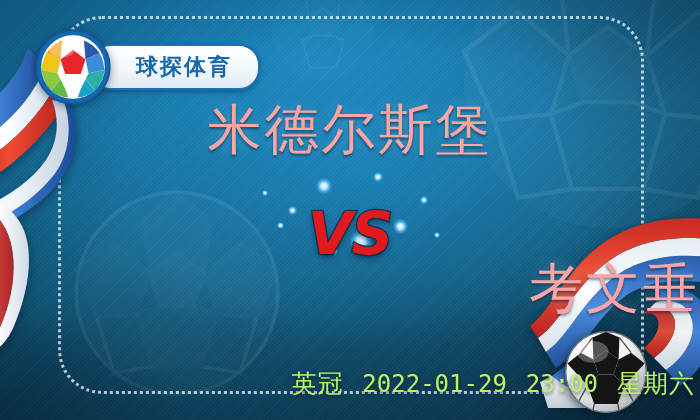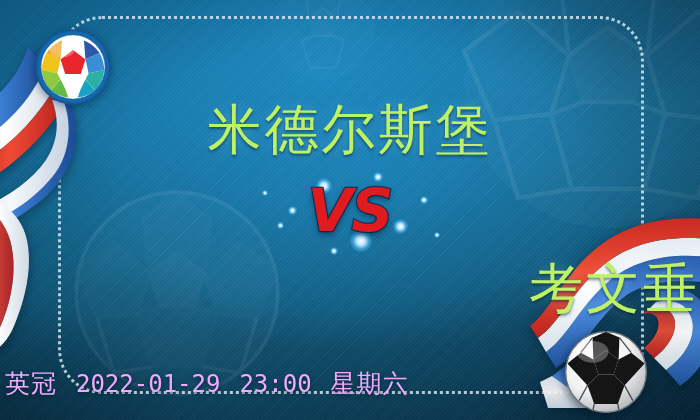--- a/index.html
+++ b/index.html
@@ -128,21 +128,21 @@
 
   
   .content {
     position: absolute;
     left: 0; right: 0; top: 0;
     z-index: 10;
     text-align: center;
   }
   .team {
     font-family: "DejaVu Serif", "Liberation Serif", serif;
-    color: #bef264;
+    color: #fca5a5;
     font-size: 54px;
     line-height: 1;
     letter-spacing: 3px;
     text-shadow:
       0 2px 3px rgba(2,30,50,0.55),
       0 0 14px rgba(150,220,255,0.30);
     white-space: nowrap;
   }
   .team-home { position: absolute; top: 103px; left: 0; right: 0; }
   .team-away { position: absolute; top: 262px; left: 0; right: 0; text-align: right; }
@@ -159,28 +159,29 @@
     font-style: italic;
     font-weight: bold;
     font-size: 58px;
     line-height: 62px;
     color: #e01a1f;
     letter-spacing: -1px;
     -webkit-text-stroke: 2.5px #123a5e;
     paint-order: stroke fill;
     text-shadow: 0 3px 6px rgba(2,24,44,0.55);
     z-index: 2;
+    margin-top: 23px;
   }
 
   .footer {
     position: absolute;
     left: 0; right: 0; top: 367px;
     z-index: 11;
-    text-align: left;
-    color: #f0abfc;
+    text-align: right;
+    color: #bef264;
     font-family: "DejaVu Serif", "Liberation Serif", serif;
     font-size: 25px;
     letter-spacing: 1px;
     text-shadow: 0 2px 4px rgba(0,20,38,0.65);
     white-space: nowrap;
   }
   .footer span { margin: 0 5px; }
   .footer .mono {
     font-family: "DejaVu Sans Mono", "Liberation Mono", monospace;
     font-size: 24px;
@@ -375,20 +376,23 @@
           <path d="M22,80 C29,86 39,90 50,90 C61,90 71,86 78,80 L66,66 L34,66 Z" fill="#ffffff"></path>
           <path d="M34,66 L40,59 L60,59 L66,66 L60,78 L40,78 Z" fill="#f7941e" opacity="0.0"></path>
           <path d="M22,80 C28,85 36,88 44,89 L40,78 L34,66 Z" fill="#63bb46"></path>
           <path d="M78,80 C72,85 64,88 56,89 L60,78 L66,66 Z" fill="#17a3c4"></path>
         </g>
         <circle cx="50" cy="50" r="41" fill="none" stroke="#1668ad" stroke-width="1.5" opacity="0.35"></circle>
         <circle cx="50" cy="50" r="47" fill="none" stroke="#14589a" stroke-width="2.5"></circle>
         <ellipse cx="36" cy="28" rx="16" ry="10" fill="#ffffff" opacity="0.30"></ellipse>
       </svg>
     </div>
+    <div class="brand-pill">
+      <span class="brand-text">球探体育</span>
+    </div>
   </div>
 
   <div class="content">
     <div class="team team-home">米德尔斯堡</div>
 
     <div class="vs-wrap">
       <span class="vs-text">VS</span>
     </div>
 
     <div class="team team-away">考文垂</div>

